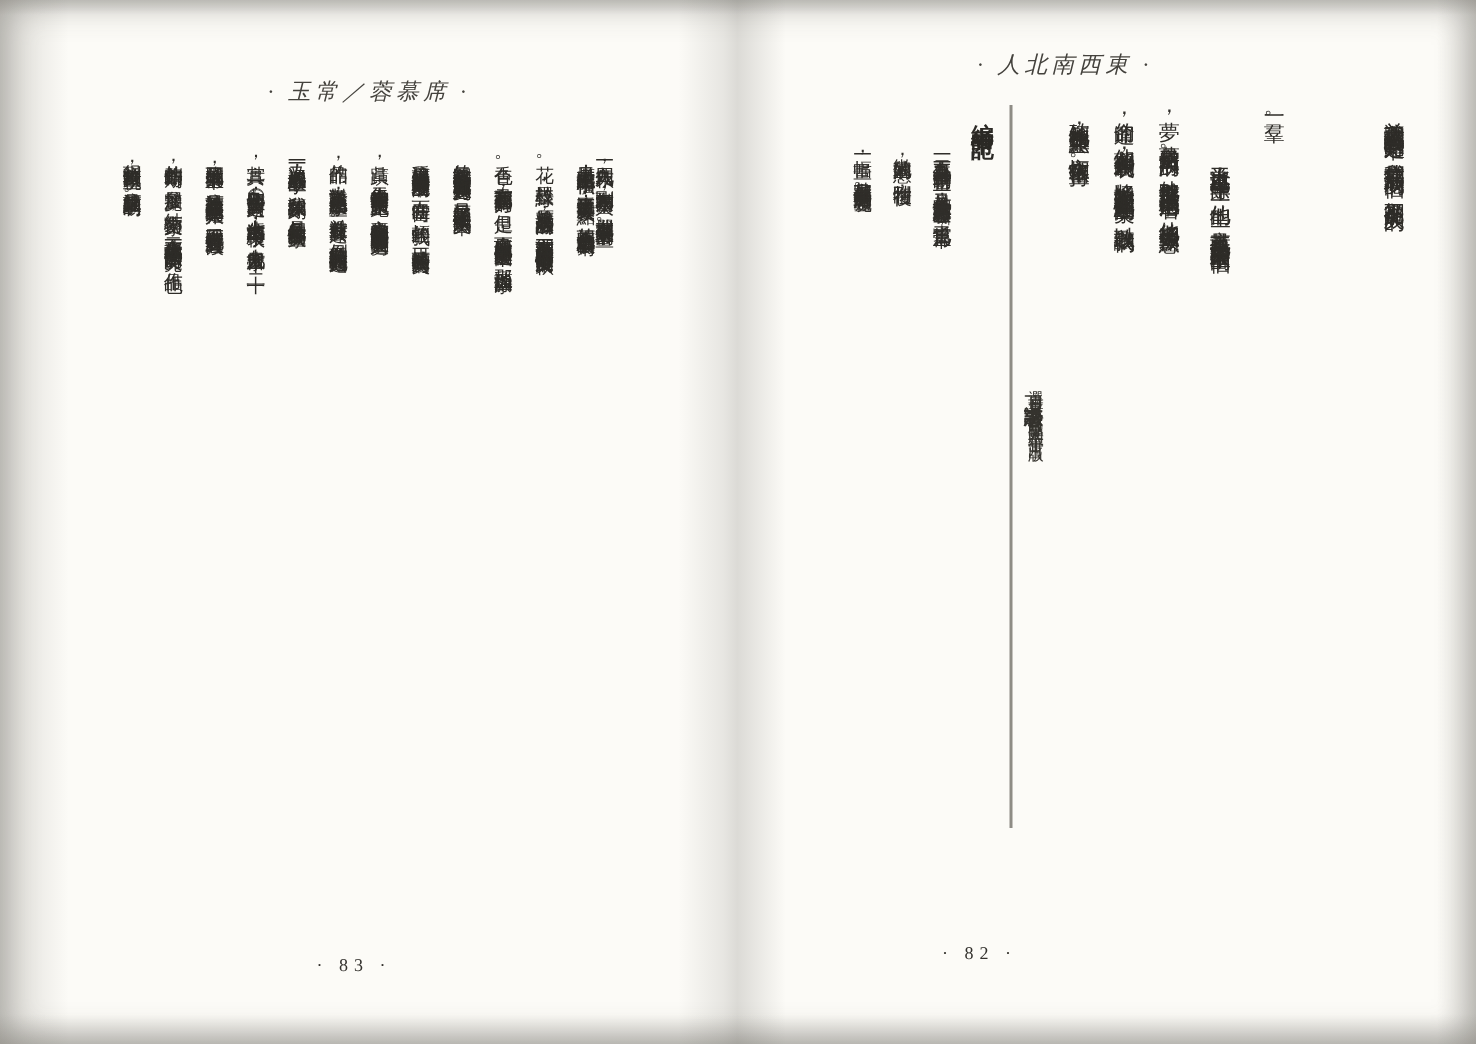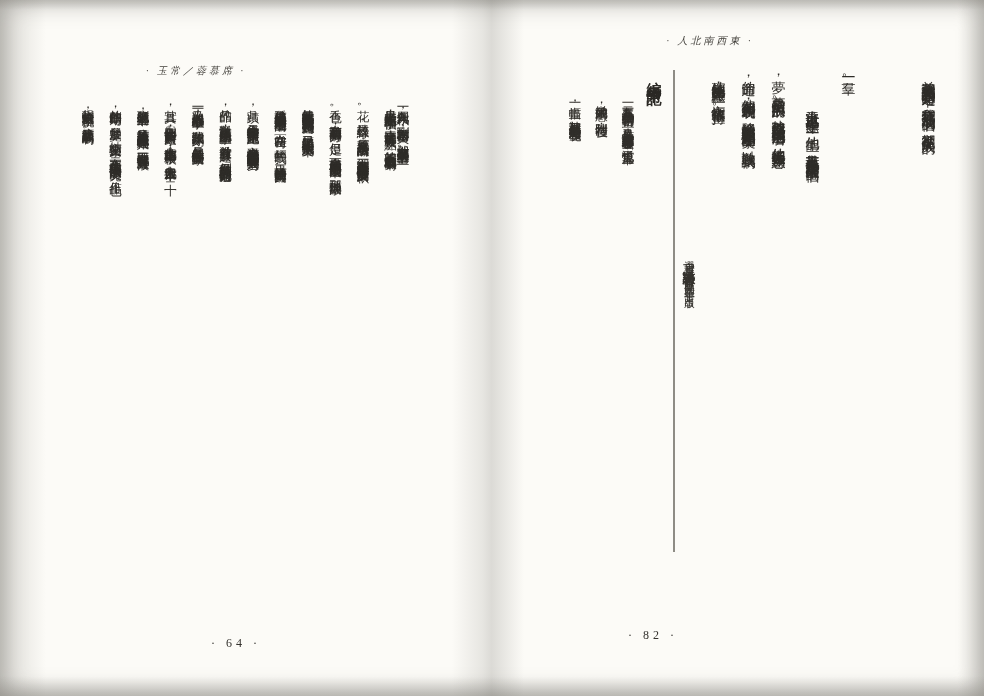--- a/index.html
+++ b/index.html
@@ -24,24 +24,24 @@
     position:absolute; left:452px; top:0; width:72px; height:100%; pointer-events:none;
     background:linear-gradient(to right, rgba(90,88,82,0) 0%, rgba(90,88,82,0.13) 42%,
                rgba(90,88,82,0.20) 55%, rgba(90,88,82,0) 100%);
   }
 
   .page { position:absolute; top:0; height:696px; }
   .page-left  { left:0;   width:492px; }
   .page-right { left:492px; width:492px; }
 
   .running-head {
-    position:absolute; font-size:10px; font-style:italic; color:#44423d;
+    position:absolute; font-size:15px; font-style:italic; color:#44423d;
     letter-spacing:3px; white-space:nowrap;
   }
-  .rh-left  { left:146px; top:64px; width:200px; text-align:left; }
+  .rh-left  { left:146px; top:52px; width:200px; text-align:center; }
   .rh-right { left:118px; top:34px; width:200px; text-align:center; }
 
   .page-number {
     position:absolute; font-size:12px; color:#33312d; letter-spacing:4px; white-space:nowrap;
   }
   .pn-left  { left:146px; top:636px; width:180px; text-align:center; }
   .pn-right { left:136px; top:628px; width:180px; }
 
   .textblock { position:absolute; display:flex; flex-direction:row-reverse; align-items:flex-start; }
   .tb-left  { top:100px; right:83px; height:548px; }
@@ -86,21 +86,21 @@
       <div class="vcol c83">這種感覺是後來回想的時候才逐漸出現的，而在當時，年輕的我，正目眩神迷於西方美術的</div>
       <div class="vcol c83">眞蹟，每天在博物館和美術館裏跑上跑下，心裏充滿的都是米開朗基羅和羅丹那些氣勢逼人</div>
       <div class="vcol c83">的作品，對於常玉這張顏色黯淡的小畫，並没有什麼興趣。倒是聽朋友說的關於他如何錯過</div>
       <div class="vcol c83">一次又一次機緣的那些故事，讓我印象深刻，眞是個脾氣古怪的畫家啊！</div>
       <div class="vcol c83">其實，一九〇〇年出生於四川富商之家，十七歲進上海的美術學校，十九歲留學日本，二十</div>
       <div class="vcol c83">歲就到了巴黎的常玉，應該算是幼有大志而又很幸運的年輕人。他在巴黎也確實有過一段狂</div>
       <div class="vcol c83">熱的創作時期，參加展覽，結交藝術家，在二十八歲那年娶了一個法國侯爵的女兒，作品也</div>
       <div class="vcol c83">得到收藏家的重視，應該算是很順利的了。</div>
     </div>
 
-    <div class="page-number pn-left">· 64 ·</div>
+    <div class="page-number pn-left">· 83 ·</div>
   </div>
 
   <div class="page page-right">
     <div class="running-head rh-right">· 人北南西東 ·</div>
 
     <div class="textblock tb-right">
       <div class="vcol c82 ml66">並讓我們意識到人的眼光之短窄，我們往往只看那成功的一個，卻從不見那失敗的</div>
       <div class="vcol c82 ml22">一羣。</div>
       <div class="vcol c82 ml20">　　常玉逝世迄今已二十餘年，他的一生，充其量也不過是巴黎芸芸衆生中的一個</div>
       <div class="vcol c82 ml16">夢，夢是空幻了無痕跡的。他雖然是那麼消極無爲地生活着，他的後半生如被蠱惑</div>

